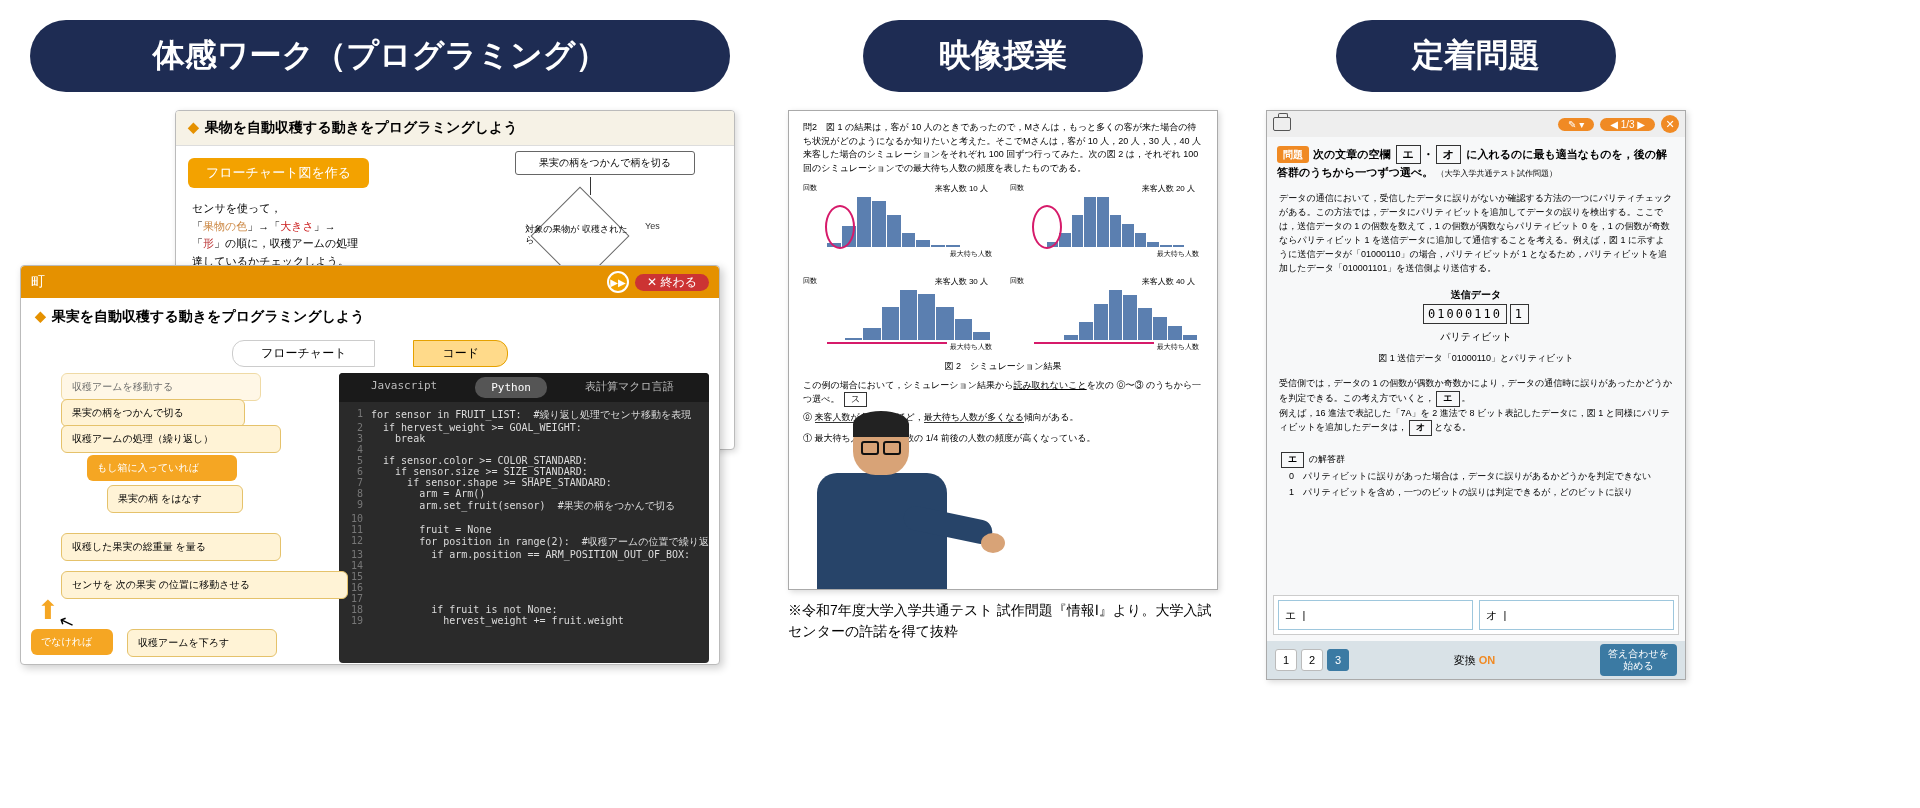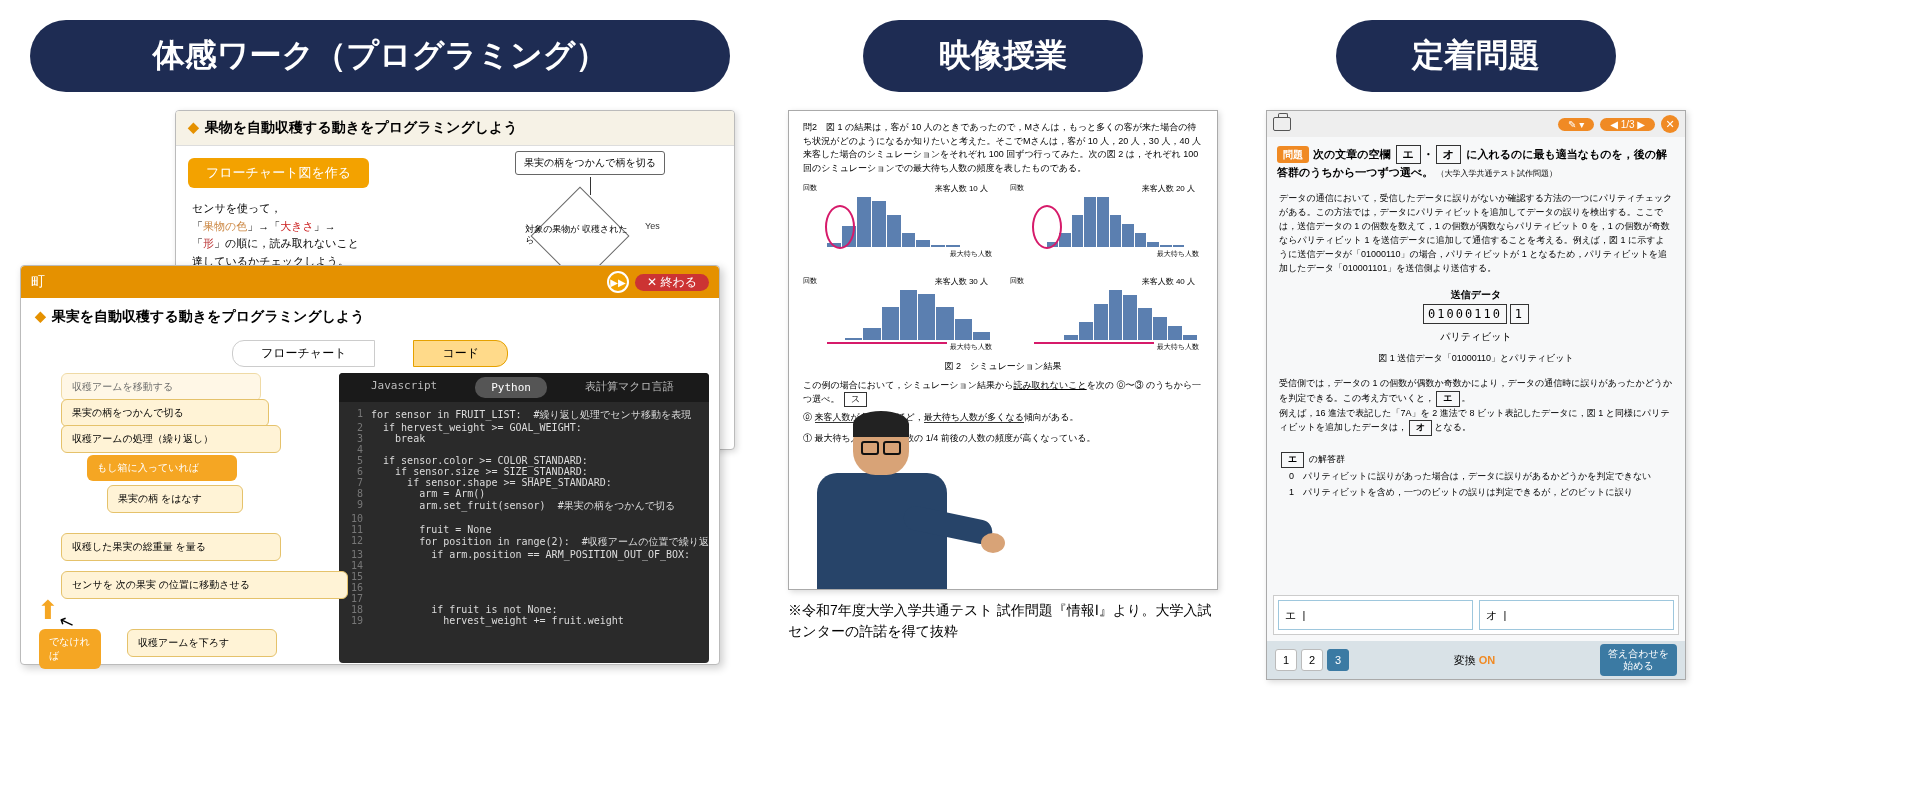--- a/index.html
+++ b/index.html
@@ -191,25 +191,25 @@
     <div class="pill">体感ワーク（プログラミング）</div>
 
     <div class="prog-stack">
 
       <div class="whitecard-back">
         <div class="hdr">果物を自動収穫する動きをプログラミングしよう</div>
         <div class="flow-make">フローチャート図を作る</div>
         <div class="sensor-text">
           <span>センサを使って，</span><br>
           「<span class="pillA">果物の色</span>」→「<span class="pillB">大きさ</span>」→<br>
-          「<span class="pillC">形</span><span>」の順に，読み取れないこと</span><br>
+          「<span class="pillC">形</span><span>」の順に，収穫アームの処理</span><br>
           <span>達しているかチェックしよう。</span>
         </div>
         <div class="flowchart-area">
-          <div class="fc-box" style="left:70px;top:0;width:150px;">果実の柄をつかんで柄を切る</div>
+          <div class="fc-box" style="left:70px;top:0;width:180px;">果実の柄をつかんで柄を切る</div>
           <div class="fc-line" style="left:145px;top:26px;width:1px;height:18px;"></div>
           <div class="fc-diamond" style="left:100px;top:50px;width:70px;height:70px;">
               <span style="position:absolute;left:-22px;top:22px;">対象の果物が
 収穫されたら</span>
             </div>
           <div class="fc-label" style="left:200px;top:70px;">Yes</div>
           <div class="fc-line" style="left:145px;top:128px;width:1px;height:22px;"></div>
           <div class="fc-diamond" style="left:100px;top:156px;width:70px;height:70px;">
               <span style="position:absolute;left:-22px;top:22px;">箱に
 入っていれば</span>
@@ -229,29 +229,29 @@
           </span>
         </div>
         <div class="front-hdr">果実を自動収穫する動きをプログラミングしよう</div>
         <div class="tabrow">
           <div class="tabpill">フローチャート</div>
           <div class="tabpill active">コード</div>
         </div>
         <div class="front-body">
           <div class="blocks">
             <div class="bk bk-cream" style="left:30px;top:0;width:200px;opacity:.6">収穫アームを移動する</div>
-            <div class="bk bk-cream" style="left:30px;top:26px;width:208px;">果実の柄をつかんで切る</div>
+            <div class="bk bk-cream" style="left:30px;top:26px;width:184px;">果実の柄をつかんで切る</div>
             <div class="bk bk-cream" style="left:30px;top:52px;width:220px;">収穫アームの処理（繰り返し）</div>
             <div class="bk bk-amber" style="left:56px;top:82px;width:150px;">もし箱に入っていれば</div>
             <div class="bk bk-cream" style="left:76px;top:112px;width:136px;">果実の柄 をはなす</div>
             <div class="bk bk-cream" style="left:30px;top:160px;width:220px;">収穫した果実の総重量 を量る</div>
             <div class="bk bk-cream" style="left:30px;top:198px;width:287px;">センサを 次の果実 の位置に移動させる</div>
             <span class="arrow-up" style="left:6px;top:222px;">⬆</span>
             <span class="cursor" style="left:28px;top:238px;">↖</span>
-            <div class="bk bk-ambL" style="left:8px;top:256px;width:62px;">でなければ</div>
+            <div class="bk bk-ambL" style="left:0;top:256px;width:82px;">でなければ</div>
             <div class="bk bk-cream" style="left:96px;top:256px;width:150px;">収穫アームを下ろす</div>
           </div>
           <div class="codepane">
             <div class="code-tabs">
               <div class="ctab">Javascript</div>
               <div class="ctab active">Python</div>
               <div class="ctab">表計算マクロ言語</div>
             </div>
             <div class="codebody" id="codebody">
                 <div class="codeline">

